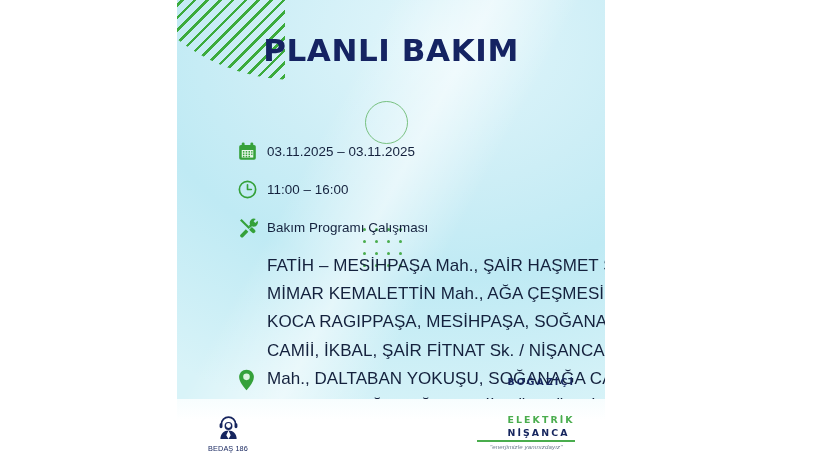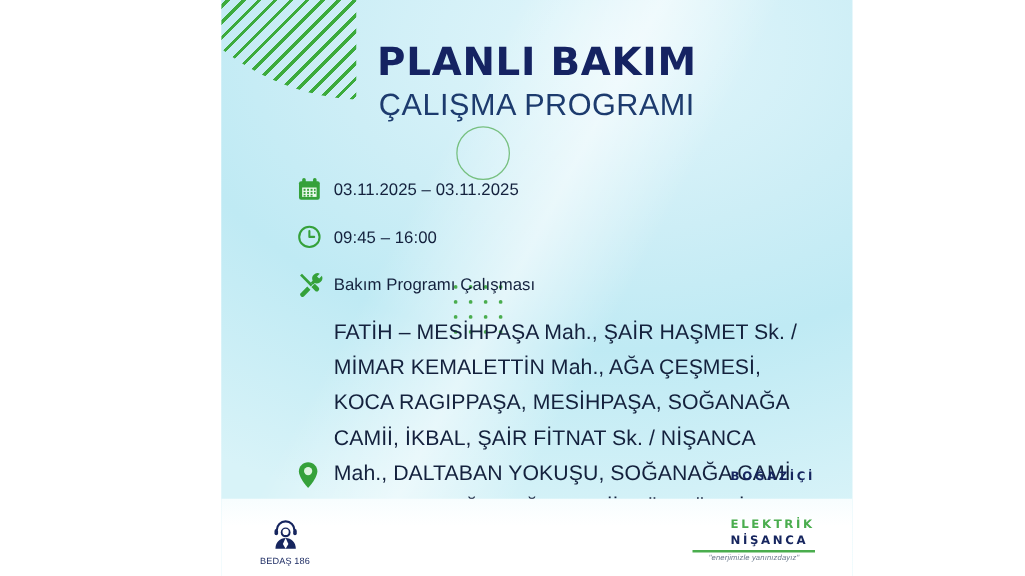--- a/index.html
+++ b/index.html
@@ -20,21 +20,21 @@
     width: 820px;
     height: 461px;
     background: #ffffff;
   }
 
   
   #poster {
     position: absolute;
     left: 177px;
     top: 0;
-    width: 505px;
+    width: 428px;
     height: 461px;
     overflow: hidden;
     background:
       radial-gradient(115% 85% at 62% 8%, #e2f6fb 0%, #cdeef6 38%, #bfeaf4 62%, #d8f3f8 100%);
   }
   
   #poster:before {
     content: "";
     position: absolute;
     inset: 0;
@@ -252,21 +252,20 @@
         <i></i>
         <i></i>
       <i></i>
         <i></i>
         <i></i>
         <i></i>
     </div>
 
     <div class="titles">
       <div class="title-main">PLANLI BAKIM</div>
-      <div class="title-sub">ÇALIŞMA PROGRAMI</div>
     </div>
 
     <div class="details">
 
       <div class="row">
         <span class="ico">
           <svg width="21" height="21" viewBox="0 0 24 24" aria-hidden="true">
             <rect x="2.5" y="4.5" width="19" height="17" rx="2" fill="#35a13a"></rect>
             <rect x="5.4" y="1.6" width="3.3" height="5.2" rx="1.6" fill="#35a13a"></rect>
             <rect x="15.3" y="1.6" width="3.3" height="5.2" rx="1.6" fill="#35a13a"></rect>
@@ -289,21 +288,21 @@
         <span class="txt">03.11.2025 – 03.11.2025</span>
       </div>
 
       <div class="row">
         <span class="ico">
           <svg width="21" height="21" viewBox="0 0 24 24" aria-hidden="true">
             <circle cx="12" cy="12" r="9.3" fill="none" stroke="#35a13a" stroke-width="1.9"></circle>
             <path d="M12 6.6 V12 H16.4" fill="none" stroke="#35a13a" stroke-width="1.9" stroke-linecap="round" stroke-linejoin="round"></path>
           </svg>
         </span>
-        <span class="txt">09:45 – 16:00</span>
+        <span class="txt">11:00 – 16:00</span>
       </div>
 
       <div class="row">
         <span class="ico">
           <svg width="22" height="22" viewBox="0 0 24 24" aria-hidden="true">
             <path d="M3.3 4.9 L5 3.2 L14.4 12.6 L12.7 14.3 Z" fill="#35a13a"></path>
             <path d="M13.2 14.9 L16.4 18.1 a2.1 2.1 0 0 0 3 -3 L16.2 11.9 Z" fill="#35a13a"></path>
             <path d="M20.5 3.2 a4.7 4.7 0 0 0 -6.2 6.2 l-1.6 1.6 l1.9 1.9 l1.6 -1.6 a4.7 4.7 0 0 0 6.2 -6.2 l-2.4 2.4 l-1.9 -1.9 Z" fill="#35a13a"></path>
             <path d="M9.6 14.5 L4.3 19.8 a2 2 0 1 0 2.8 2.8 l5.3 -5.3 Z" fill="#35a13a"></path>
           </svg>

